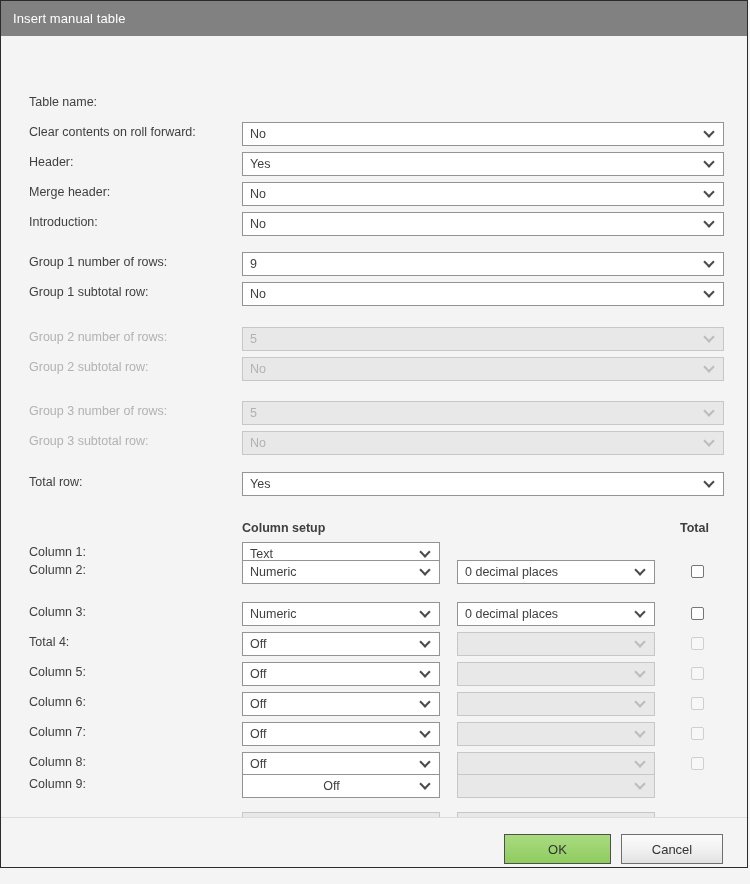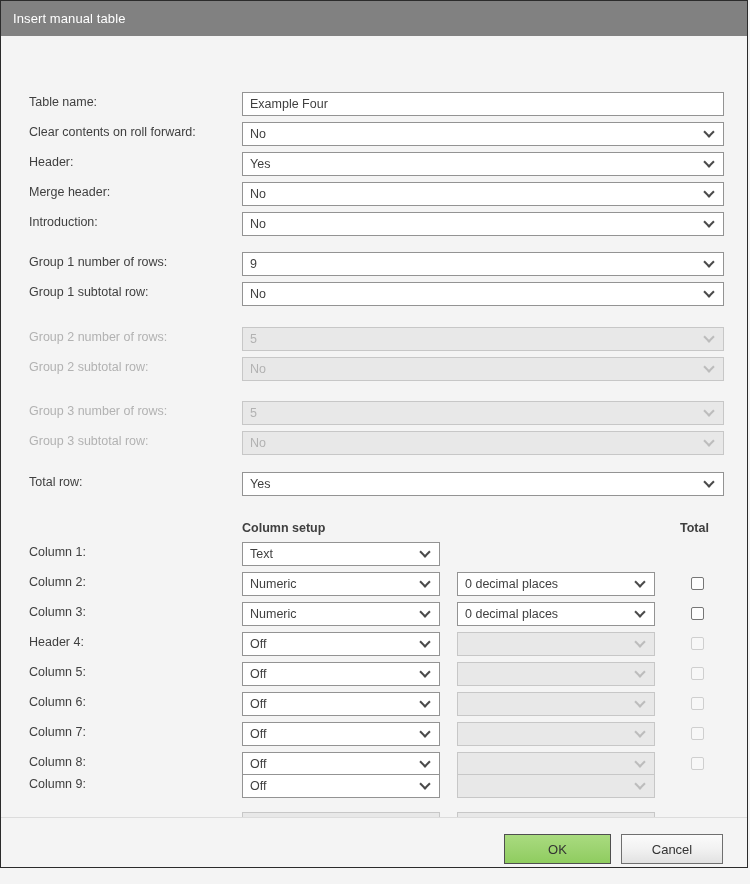--- a/index.html
+++ b/index.html
@@ -193,21 +193,20 @@
 <div class="dialog">
 
   <div class="titlebar">
     <span>Insert manual table</span>
   </div>
 
   <div class="body-area">
     <div id="form-rows">
         <div class="row" style="top: 56px;">
           <div class="label">Table name:</div>
-          <div class="field w-full"><span>Example Four</span></div>
         </div>
         <div class="row" style="top: 86px;">
           <div class="label">Clear contents on roll forward:</div>
           <div class="field w-full select"><span>No</span><span class="chev"></span></div>
         </div>
         <div class="row" style="top: 116px;">
           <div class="label">Header:</div>
           <div class="field w-full select"><span>Yes</span><span class="chev"></span></div>
         </div>
         <div class="row" style="top: 146px;">
@@ -249,34 +248,34 @@
       </div>
 
     <div class="colsetup-head">Column setup</div>
     <div class="total-head">Total</div>
 
     <div id="column-rows">
         <div class="row" style="top: 506px;">
           <div class="label">Column 1:</div>
           <div class="field select w-col"><span>Text</span><span class="chev"></span></div>
         </div>
-        <div class="row" style="top: 536px;">
+        <div class="row" style="top: 524px;">
           <div class="label">Column 2:</div>
           <div class="field select w-col"><span>Numeric</span><span class="chev"></span></div>
           <div class="field select w-fmt"><span>0 decimal places</span><span class="chev"></span></div>
           <div class="cbox" style="top: 5px;"></div>
         </div>
         <div class="row" style="top: 566px;">
           <div class="label">Column 3:</div>
           <div class="field select w-col"><span>Numeric</span><span class="chev"></span></div>
           <div class="field select w-fmt"><span>0 decimal places</span><span class="chev"></span></div>
           <div class="cbox" style="top: 5px;"></div>
         </div>
         <div class="row" style="top: 596px;">
-          <div class="label">Header 4:</div>
+          <div class="label">Total 4:</div>
           <div class="field select w-col"><span>Off</span><span class="chev"></span></div>
           <div class="field select w-fmt disabled"><span></span><span class="chev"></span></div>
           <div class="cbox disabled" style="top: 5px;"></div>
         </div>
         <div class="row" style="top: 626px;">
           <div class="label">Column 5:</div>
           <div class="field select w-col"><span>Off</span><span class="chev"></span></div>
           <div class="field select w-fmt disabled"><span></span><span class="chev"></span></div>
           <div class="cbox disabled" style="top: 5px;"></div>
         </div>
@@ -291,21 +290,21 @@
           <div class="field select w-col"><span>Off</span><span class="chev"></span></div>
           <div class="field select w-fmt disabled"><span></span><span class="chev"></span></div>
           <div class="cbox disabled" style="top: 5px;"></div>
         </div>
         <div class="row" style="top: 716px;">
           <div class="label">Column 8:</div>
           <div class="field select w-col"><span>Off</span><span class="chev"></span></div>
           <div class="field select w-fmt disabled"><span></span><span class="chev"></span></div>
           <div class="cbox disabled" style="top: 5px;"></div>
         </div>
-        <div class="row" style="top: 738px;">
+        <div class="row" style="top: 738px; text-align: center;">
           <div class="label">Column 9:</div>
           <div class="field select w-col"><span>Off</span><span class="chev"></span></div>
           <div class="field select w-fmt disabled"><span></span><span class="chev"></span></div>
         </div>
         <div class="row" style="top: 776px;">
           <div class="label dim">Total column:</div>
           <div class="field select w-col disabled"><span>No</span><span class="chev"></span></div>
           <div class="field select w-fmt disabled"><span></span><span class="chev"></span></div>
         </div>
       </div>

